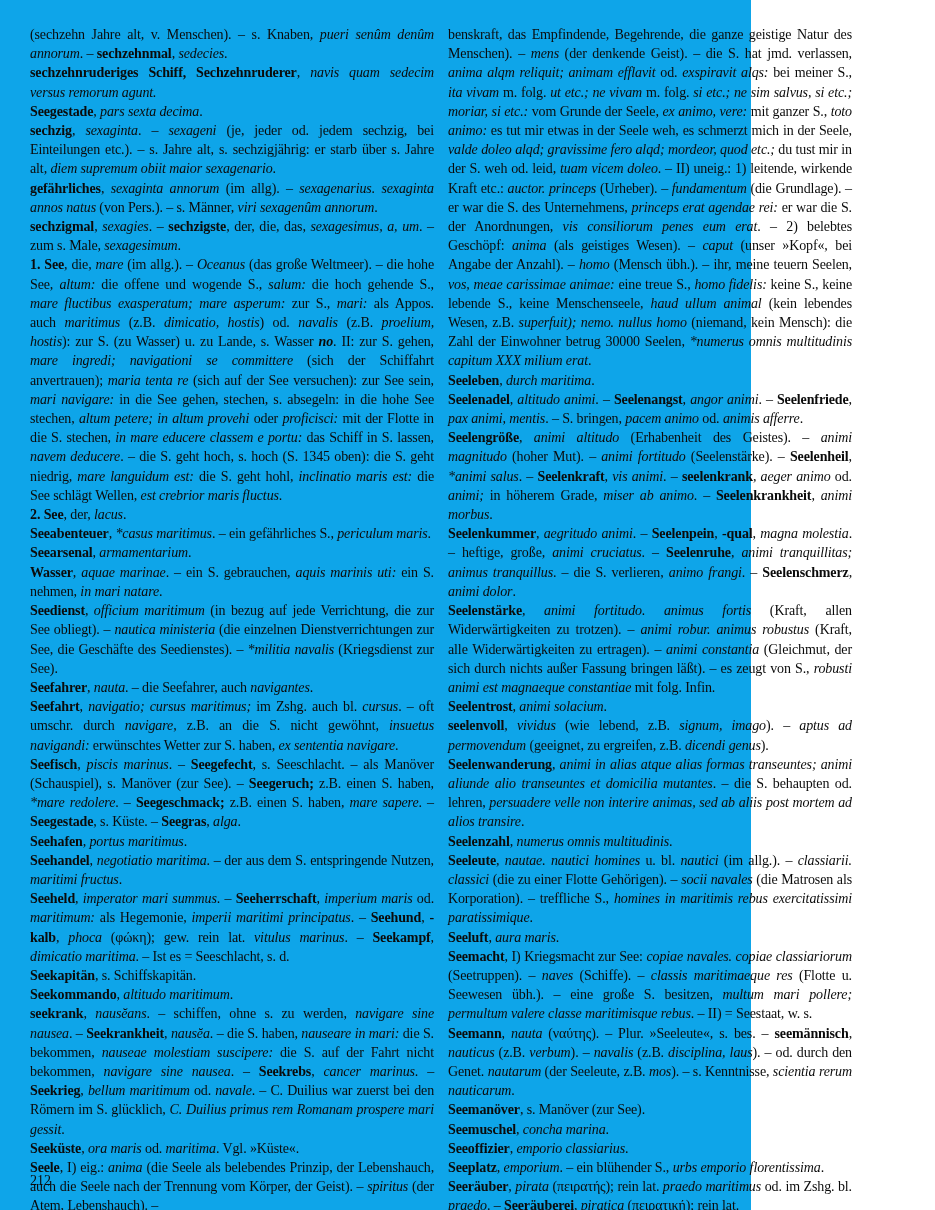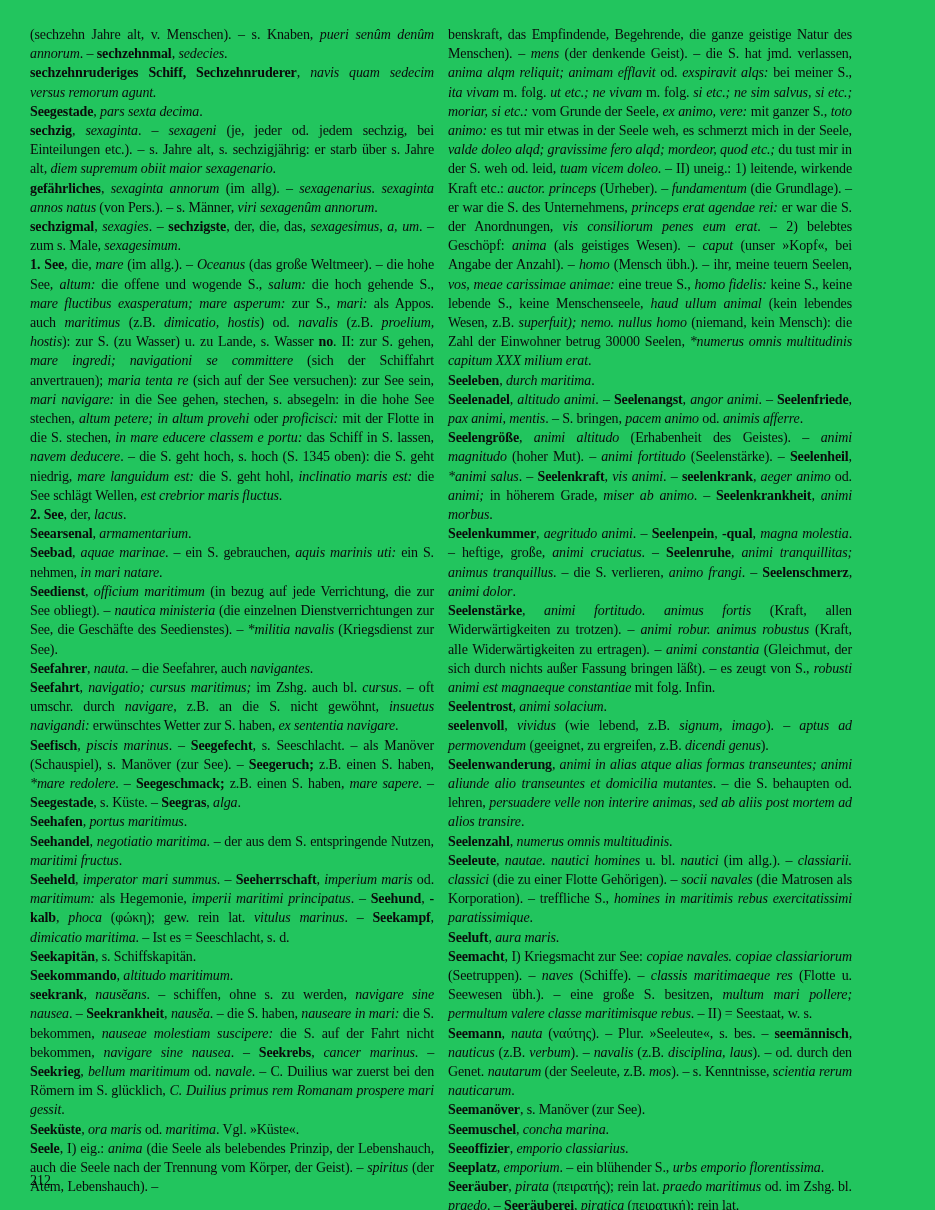--- a/index.html
+++ b/index.html
@@ -3,22 +3,22 @@
 <meta charset="utf-8">
 <style>
   html, body { margin: 0; padding: 0; }
   body {
     width: 935px; height: 1210px;
     background: #ffffff;
     overflow: hidden;
   }
   .page {
     position: relative;
-    width: 935px; height: 1210px;
-    background: #22c55e;
+    width: 751px; height: 1210px;
+    background: #0ea5e9;
     color: #0b0b0b;
   }
   .columns {
     display: flex;
     gap: 14px;
     padding: 25px 0 0 30px;
   }
   .col {
     flex: 0 0 404px;
     width: 404px;
@@ -29,21 +29,21 @@
     text-align: justify;
     color: #0b0b0b;
   }
   .col p.entry {
     margin: 0;
     padding: 0;
     text-align: justify;
   }
   .seg.b  { font-weight: 700; }
   .seg.i  { font-style: italic; }
-  .seg.bi { font-weight: 700; }
+  .seg.bi { font-weight: 700; font-style: italic; }
   .pagenum {
     position: absolute;
     left: 30px;
     top: 1173px;
     font-family: "Liberation Serif", serif;
     font-size: 14px;
     color: #0b0b0b;
   }
 </style>
 </head>
@@ -53,22 +53,23 @@
   <div class="columns">
     <div class="col">
         <p class="entry"><span class="seg n">(sechzehn Jahre alt, v. Menschen). – s. Knaben, </span><span class="seg i">pueri senûm denûm annorum</span><span class="seg n">. – </span><span class="seg b">sechzehnmal</span><span class="seg n">, </span><span class="seg i">sedecies</span><span class="seg n">.</span></p>
         <p class="entry"><span class="seg b">sechzehnruderiges Schiff, Sechzehnruderer</span><span class="seg n">, </span><span class="seg i">navis quam sedecim versus remorum agunt.</span></p>
         <p class="entry"><span class="seg b">Seegestade</span><span class="seg n">, </span><span class="seg i">pars sexta decima</span><span class="seg n">.</span></p>
         <p class="entry"><span class="seg b">sechzig</span><span class="seg n">, </span><span class="seg i">sexaginta</span><span class="seg n">. – </span><span class="seg i">sexageni</span><span class="seg n"> (je, jeder od. jedem sechzig, bei Einteilungen etc.). – s. Jahre alt, s. sechzigjährig: er starb über s. Jahre alt, </span><span class="seg i">diem supremum obiit maior sexagenario</span><span class="seg n">.</span></p>
         <p class="entry"><span class="seg b">gefährliches</span><span class="seg n">, </span><span class="seg i">sexaginta annorum</span><span class="seg n"> (im allg). – </span><span class="seg i">sexagenarius. sexaginta annos natus</span><span class="seg n"> (von Pers.). – s. Männer, </span><span class="seg i">viri sexagenûm annorum</span><span class="seg n">.</span></p>
         <p class="entry"><span class="seg b">sechzigmal</span><span class="seg n">, </span><span class="seg i">sexagies</span><span class="seg n">. – </span><span class="seg b">sechzigste</span><span class="seg n">, der, die, das, </span><span class="seg i">sexagesimus, a, um</span><span class="seg n">. – zum s. Male, </span><span class="seg i">sexagesimum</span><span class="seg n">.</span></p>
         <p class="entry"><span class="seg b">1. See</span><span class="seg n">, die, </span><span class="seg i">mare</span><span class="seg n"> (im allg.). – </span><span class="seg i">Oceanus</span><span class="seg n"> (das große Weltmeer). – die hohe See, </span><span class="seg i">altum:</span><span class="seg n"> die offene und wogende S., </span><span class="seg i">salum:</span><span class="seg n"> die hoch gehende S., </span><span class="seg i">mare fluctibus exasperatum; mare asperum:</span><span class="seg n"> zur S., </span><span class="seg i">mari:</span><span class="seg n"> als Appos. auch </span><span class="seg i">maritimus</span><span class="seg n"> (z.B. </span><span class="seg i">dimicatio, hostis</span><span class="seg n">) od. </span><span class="seg i">navalis</span><span class="seg n"> (z.B. </span><span class="seg i">proelium, hostis</span><span class="seg n">): zur S. (zu Wasser) u. zu Lande, s. Wasser </span><span class="seg bi">no</span><span class="seg n">. II: zur S. gehen, </span><span class="seg i">mare ingredi; navigationi se committere</span><span class="seg n"> (sich der Schiffahrt anvertrauen); </span><span class="seg i">maria tenta re</span><span class="seg n"> (sich auf der See versuchen): zur See sein, </span><span class="seg i">mari navigare:</span><span class="seg n"> in die See gehen, stechen, s. absegeln: in die hohe See stechen, </span><span class="seg i">altum petere; in altum provehi</span><span class="seg n"> oder </span><span class="seg i">proficisci:</span><span class="seg n"> mit der Flotte in die S. stechen, </span><span class="seg i">in mare educere classem e portu:</span><span class="seg n"> das Schiff in S. lassen, </span><span class="seg i">navem deducere</span><span class="seg n">. – die S. geht hoch, s. hoch (S. 1345 oben): die S. geht niedrig, </span><span class="seg i">mare languidum est:</span><span class="seg n"> die S. geht hohl, </span><span class="seg i">inclinatio maris est:</span><span class="seg n"> die See schlägt Wellen, </span><span class="seg i">est crebrior maris fluctus</span><span class="seg n">.</span></p>
         <p class="entry"><span class="seg b">2. See</span><span class="seg n">, der, </span><span class="seg i">lacus</span><span class="seg n">.</span></p>
+        <p class="entry"><span class="seg b">Seeabenteuer</span><span class="seg n">, </span><span class="seg i">*casus maritimus</span><span class="seg n">. – ein gefährliches S., </span><span class="seg i">periculum maris</span><span class="seg n">.</span></p>
         <p class="entry"><span class="seg b">Seearsenal</span><span class="seg n">, </span><span class="seg i">armamentarium</span><span class="seg n">.</span></p>
-        <p class="entry"><span class="seg b">Seebad</span><span class="seg n">, </span><span class="seg i">aquae marinae</span><span class="seg n">. – ein S. gebrauchen, </span><span class="seg i">aquis marinis uti:</span><span class="seg n"> ein S. nehmen, </span><span class="seg i">in mari natare</span><span class="seg n">.</span></p>
+        <p class="entry"><span class="seg b">Wasser</span><span class="seg n">, </span><span class="seg i">aquae marinae</span><span class="seg n">. – ein S. gebrauchen, </span><span class="seg i">aquis marinis uti:</span><span class="seg n"> ein S. nehmen, </span><span class="seg i">in mari natare</span><span class="seg n">.</span></p>
         <p class="entry"><span class="seg b">Seedienst</span><span class="seg n">, </span><span class="seg i">officium maritimum</span><span class="seg n"> (in bezug auf jede Verrichtung, die zur See obliegt). – </span><span class="seg i">nautica ministeria</span><span class="seg n"> (die einzelnen Dienstverrichtungen zur See, die Geschäfte des Seedienstes). – </span><span class="seg i">*militia navalis</span><span class="seg n"> (Kriegsdienst zur See).</span></p>
         <p class="entry"><span class="seg b">Seefahrer</span><span class="seg n">, </span><span class="seg i">nauta</span><span class="seg n">. – die Seefahrer, auch </span><span class="seg i">navigantes</span><span class="seg n">.</span></p>
         <p class="entry"><span class="seg b">Seefahrt</span><span class="seg n">, </span><span class="seg i">navigatio; cursus maritimus;</span><span class="seg n"> im Zshg. auch bl. </span><span class="seg i">cursus</span><span class="seg n">. – oft umschr. durch </span><span class="seg i">navigare</span><span class="seg n">, z.B. an die S. nicht gewöhnt, </span><span class="seg i">insuetus navigandi:</span><span class="seg n"> erwünschtes Wetter zur S. haben, </span><span class="seg i">ex sententia navigare</span><span class="seg n">.</span></p>
         <p class="entry"><span class="seg b">Seefisch</span><span class="seg n">, </span><span class="seg i">piscis marinus</span><span class="seg n">. – </span><span class="seg b">Seegefecht</span><span class="seg n">, s. Seeschlacht. – als Manöver (Schauspiel), s. Manöver (zur See). – </span><span class="seg b">Seegeruch;</span><span class="seg n"> z.B. einen S. haben, </span><span class="seg i">*mare redolere</span><span class="seg n">. – </span><span class="seg b">Seegeschmack;</span><span class="seg n"> z.B. einen S. haben, </span><span class="seg i">mare sapere</span><span class="seg n">. – </span><span class="seg b">Seegestade</span><span class="seg n">, s. Küste. – </span><span class="seg b">Seegras</span><span class="seg n">, </span><span class="seg i">alga</span><span class="seg n">.</span></p>
         <p class="entry"><span class="seg b">Seehafen</span><span class="seg n">, </span><span class="seg i">portus maritimus</span><span class="seg n">.</span></p>
         <p class="entry"><span class="seg b">Seehandel</span><span class="seg n">, </span><span class="seg i">negotiatio maritima</span><span class="seg n">. – der aus dem S. entspringende Nutzen, </span><span class="seg i">maritimi fructus</span><span class="seg n">.</span></p>
         <p class="entry"><span class="seg b">Seeheld</span><span class="seg n">, </span><span class="seg i">imperator mari summus</span><span class="seg n">. – </span><span class="seg b">Seeherrschaft</span><span class="seg n">, </span><span class="seg i">imperium maris</span><span class="seg n"> od. </span><span class="seg i">maritimum:</span><span class="seg n"> als Hegemonie, </span><span class="seg i">imperii maritimi principatus</span><span class="seg n">. – </span><span class="seg b">Seehund</span><span class="seg n">, </span><span class="seg b">-kalb</span><span class="seg n">, </span><span class="seg i">phoca</span><span class="seg n"> (φώκη); gew. rein lat. </span><span class="seg i">vitulus marinus</span><span class="seg n">. – </span><span class="seg b">Seekampf</span><span class="seg n">, </span><span class="seg i">dimicatio maritima</span><span class="seg n">. – Ist es = Seeschlacht, s. d.</span></p>
         <p class="entry"><span class="seg b">Seekapitän</span><span class="seg n">, s. Schiffskapitän.</span></p>
         <p class="entry"><span class="seg b">Seekommando</span><span class="seg n">, </span><span class="seg i">altitudo maritimum</span><span class="seg n">.</span></p>
         <p class="entry"><span class="seg b">seekrank</span><span class="seg n">, </span><span class="seg i">nausĕans</span><span class="seg n">. – schiffen, ohne s. zu werden, </span><span class="seg i">navigare sine nausea</span><span class="seg n">. – </span><span class="seg b">Seekrankheit</span><span class="seg n">, </span><span class="seg i">nausĕa</span><span class="seg n">. – die S. haben, </span><span class="seg i">nauseare in mari:</span><span class="seg n"> die S. bekommen, </span><span class="seg i">nauseae molestiam suscipere:</span><span class="seg n"> die S. auf der Fahrt nicht bekommen, </span><span class="seg i">navigare sine nausea</span><span class="seg n">. – </span><span class="seg b">Seekrebs</span><span class="seg n">, </span><span class="seg i">cancer marinus</span><span class="seg n">. – </span><span class="seg b">Seekrieg</span><span class="seg n">, </span><span class="seg i">bellum maritimum</span><span class="seg n"> od. </span><span class="seg i">navale</span><span class="seg n">. – C. Duilius war zuerst bei den Römern im S. glücklich, </span><span class="seg i">C. Duilius primus rem Romanam prospere mari gessit</span><span class="seg n">.</span></p>

